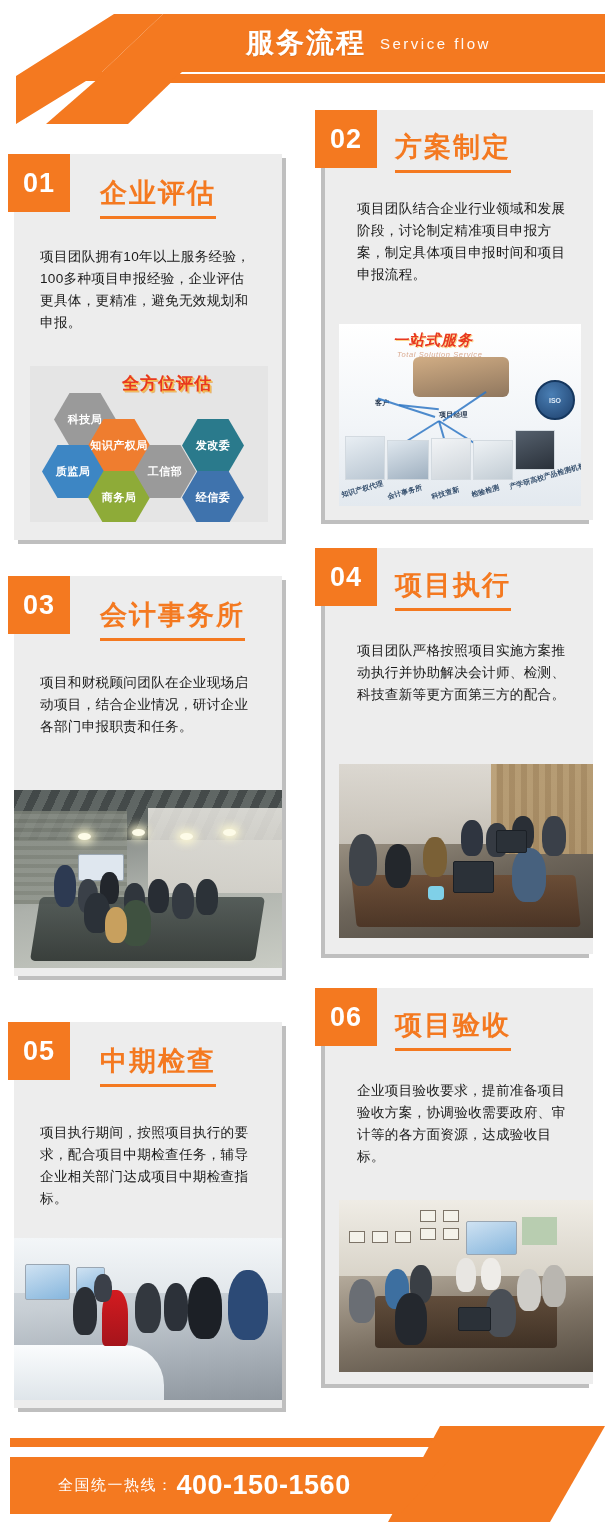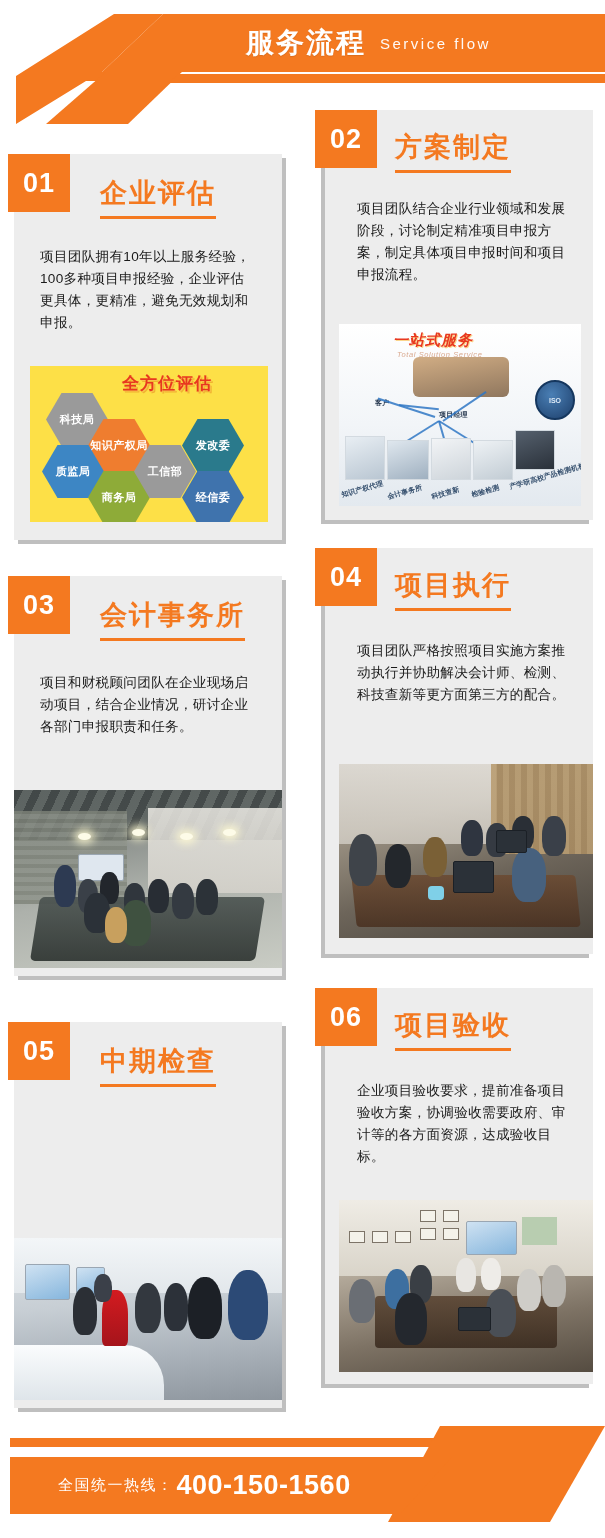--- a/index.html
+++ b/index.html
@@ -77,21 +77,21 @@
   .card-text {
     position:absolute; font-size:13.6px; color:#1a1a1a; line-height:1.62;
     letter-spacing:.3px; text-align:left;
   }
 
   .card-media {
     position:absolute; overflow:hidden; background:#fff;
   }
 
   
-  .hexwrap { position:relative; width:100%; height:100%; background:#fde047; }
+  .hexwrap { position:relative; width:100%; height:100%; background:#e5e5e5; }
   .hex-title {
     position:absolute; left:92px; top:6px;
     font-size:17px; font-weight:bold; letter-spacing:1px;
     color:#E8381F;
     text-shadow: 1px 1px 0 #F9C24A, 2px 2px 0 rgba(230,140,30,.55);
   }
   .hex {
     position:absolute; width:62px; height:55px;
     clip-path: polygon(25% 2%, 75% 2%, 100% 50%, 75% 98%, 25% 98%, 0 50%);
     display:flex; align-items:center; justify-content:center;
@@ -220,21 +220,21 @@
   </div>
 
   <div class="card left" style="left:14px; top:154px; width:268px; height:386px;padding-left:19px;">
     <div class="card-body"></div>
     <div class="badge">01</div>
     <div class="card-title">企业评估</div>
     <div class="card-text" style="left:26px; top:92px; width:214px;">项目团队拥有10年以上服务经验，100多种项目申报经验，企业评估更具体，更精准，避免无效规划和申报。</div>
     <div class="card-media" style="left:16px; top:212px; width:238px; height:156px;">
       <div class="hexwrap">
         <div class="hex-title">全方位评估</div>
-        <div class="hex" style="left:16px; top:26px; background:#9a9a9a;align-items:center;">
+        <div class="hex" style="left:24px; top:26px; background:#9a9a9a;align-items:center;">
           <span>科技局</span>
         </div>
         <div class="hex" style="left:58px; top:52px; background:#ef7d2f;">
           <span>知识产权局</span>
         </div>
         <div class="hex" style="left:12px; top:78px; background:#3d86c4;">
           <span>质监局</span>
         </div>
         <div class="hex" style="left:58px; top:104px; background:#8eab38;">
           <span>商务局</span>
@@ -338,20 +338,21 @@
         <div class="scr" style="left:62%; top:38%; width:12%; height:13%; background:#2b3138; border-color:#1b2026;"></div>
         <div style="position:absolute; left:35%; top:70%; width:16px; height:14px; border-radius:4px; background:#7fd0e8;"></div>
       </div>
     </div>
   </div>
 
   <div class="card left" style="left:14px; top:1022px; width:268px; height:386px;">
     <div class="card-body"></div>
     <div class="badge">05</div>
     <div class="card-title">中期检查</div>
+    <div class="card-text" style="left:26px; top:100px; width:214px;">项目执行期间，按照项目执行的要求，配合项目中期检查任务，辅导企业相关部门达成项目中期检查指标。</div>
     <div class="card-media" style="left:0px; top:216px; width:268px; height:162px;">
       <div class="photo ph-show">
         <div style="position:absolute; left:0; top:0; width:100%; height:34%; background:linear-gradient(180deg,#f3f6f8,#e2e7eb);"></div>
         <div class="scr scr-blue" style="left:4%;  top:16%; width:17%; height:22%;"></div>
         <div class="scr scr-blue" style="left:23%; top:18%; width:11%; height:18%;"></div>
         <div style="position:absolute; left:0; bottom:0; width:56%; height:34%; background:linear-gradient(180deg,#fafcfd,#dfe5ea); border-radius:0 40px 0 0;"></div>
         <div class="pp" style="left:22%; top:30%; width:24px; height:48px; background:#2b2f35;"></div>
         <div class="redcoat" style="left:33%; top:32%; width:26px; height:56px;"></div>
         <div class="pp" style="left:30%; top:22%; width:18px; height:28px; background:#3b4049;"></div>
         <div class="pp" style="left:45%; top:28%; width:26px; height:50px; background:#33383f;"></div>

